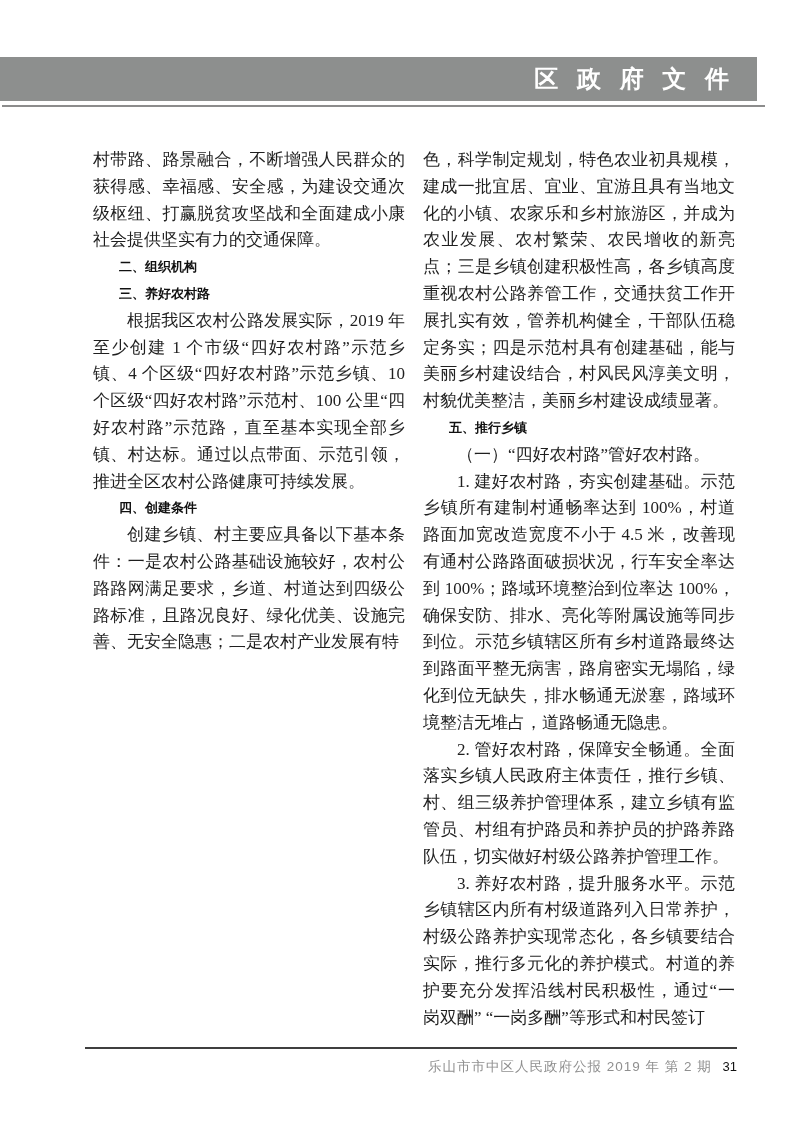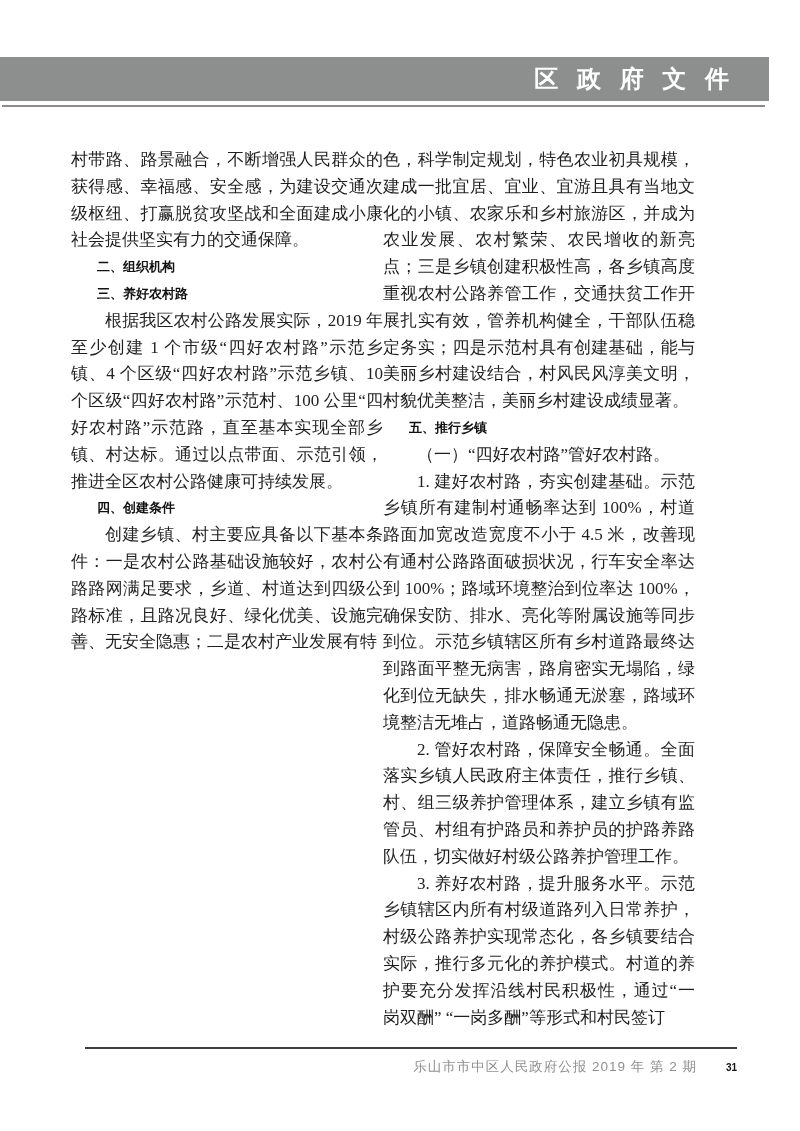--- a/index.html
+++ b/index.html
@@ -15,40 +15,41 @@
     position: absolute;
     top: 57px;
     left: 0;
     width: 735px;
     height: 44px;
     background: #8d8f8e;
     color: #ffffff;
     display: flex;
     align-items: center;
     justify-content: flex-end;
-    padding-right: 34px;
+    padding-right: 22px;
     font-family: "Liberation Sans", "DejaVu Sans", sans-serif;
     font-weight: bold;
     font-size: 24px;
     letter-spacing: 6px;
   }
   .header-rule {
     position: absolute;
     top: 105px;
     left: 2px;
     width: 763px;
     height: 2px;
     background: #8c8c8c;
   }
   .content {
     position: absolute;
     top: 147px;
-    left: 71px;
+    left: 93px;
     width: 642px;
     display: flex;
+    gap: 18px;
   }
   .column { width: 312px; }
   .para {
     font-size: 17px;
     line-height: 26.8px;
     color: #1f1f1f;
     text-align: justify;
     text-indent: 2em;
     margin: 0;
   }
@@ -76,23 +77,23 @@
     left: 85px;
     width: 652px;
     text-align: right;
     color: #8f8f8f;
     font-size: 13.5px;
     font-family: "Liberation Sans", "DejaVu Sans", sans-serif;
     letter-spacing: 1px;
   }
   .page-num {
     color: #111111;
-    font-weight: 700;
-    font-size: 10px;
-    margin-left: 24px;
+    font-weight: 400;
+    font-size: 13px;
+    margin-left: 6px;
     letter-spacing: 0;
   }
 </style>
 </head>
 <body>
 
 <div class="page">
 
   <div class="banner">
     <span>区 政 府 文 件</span>

